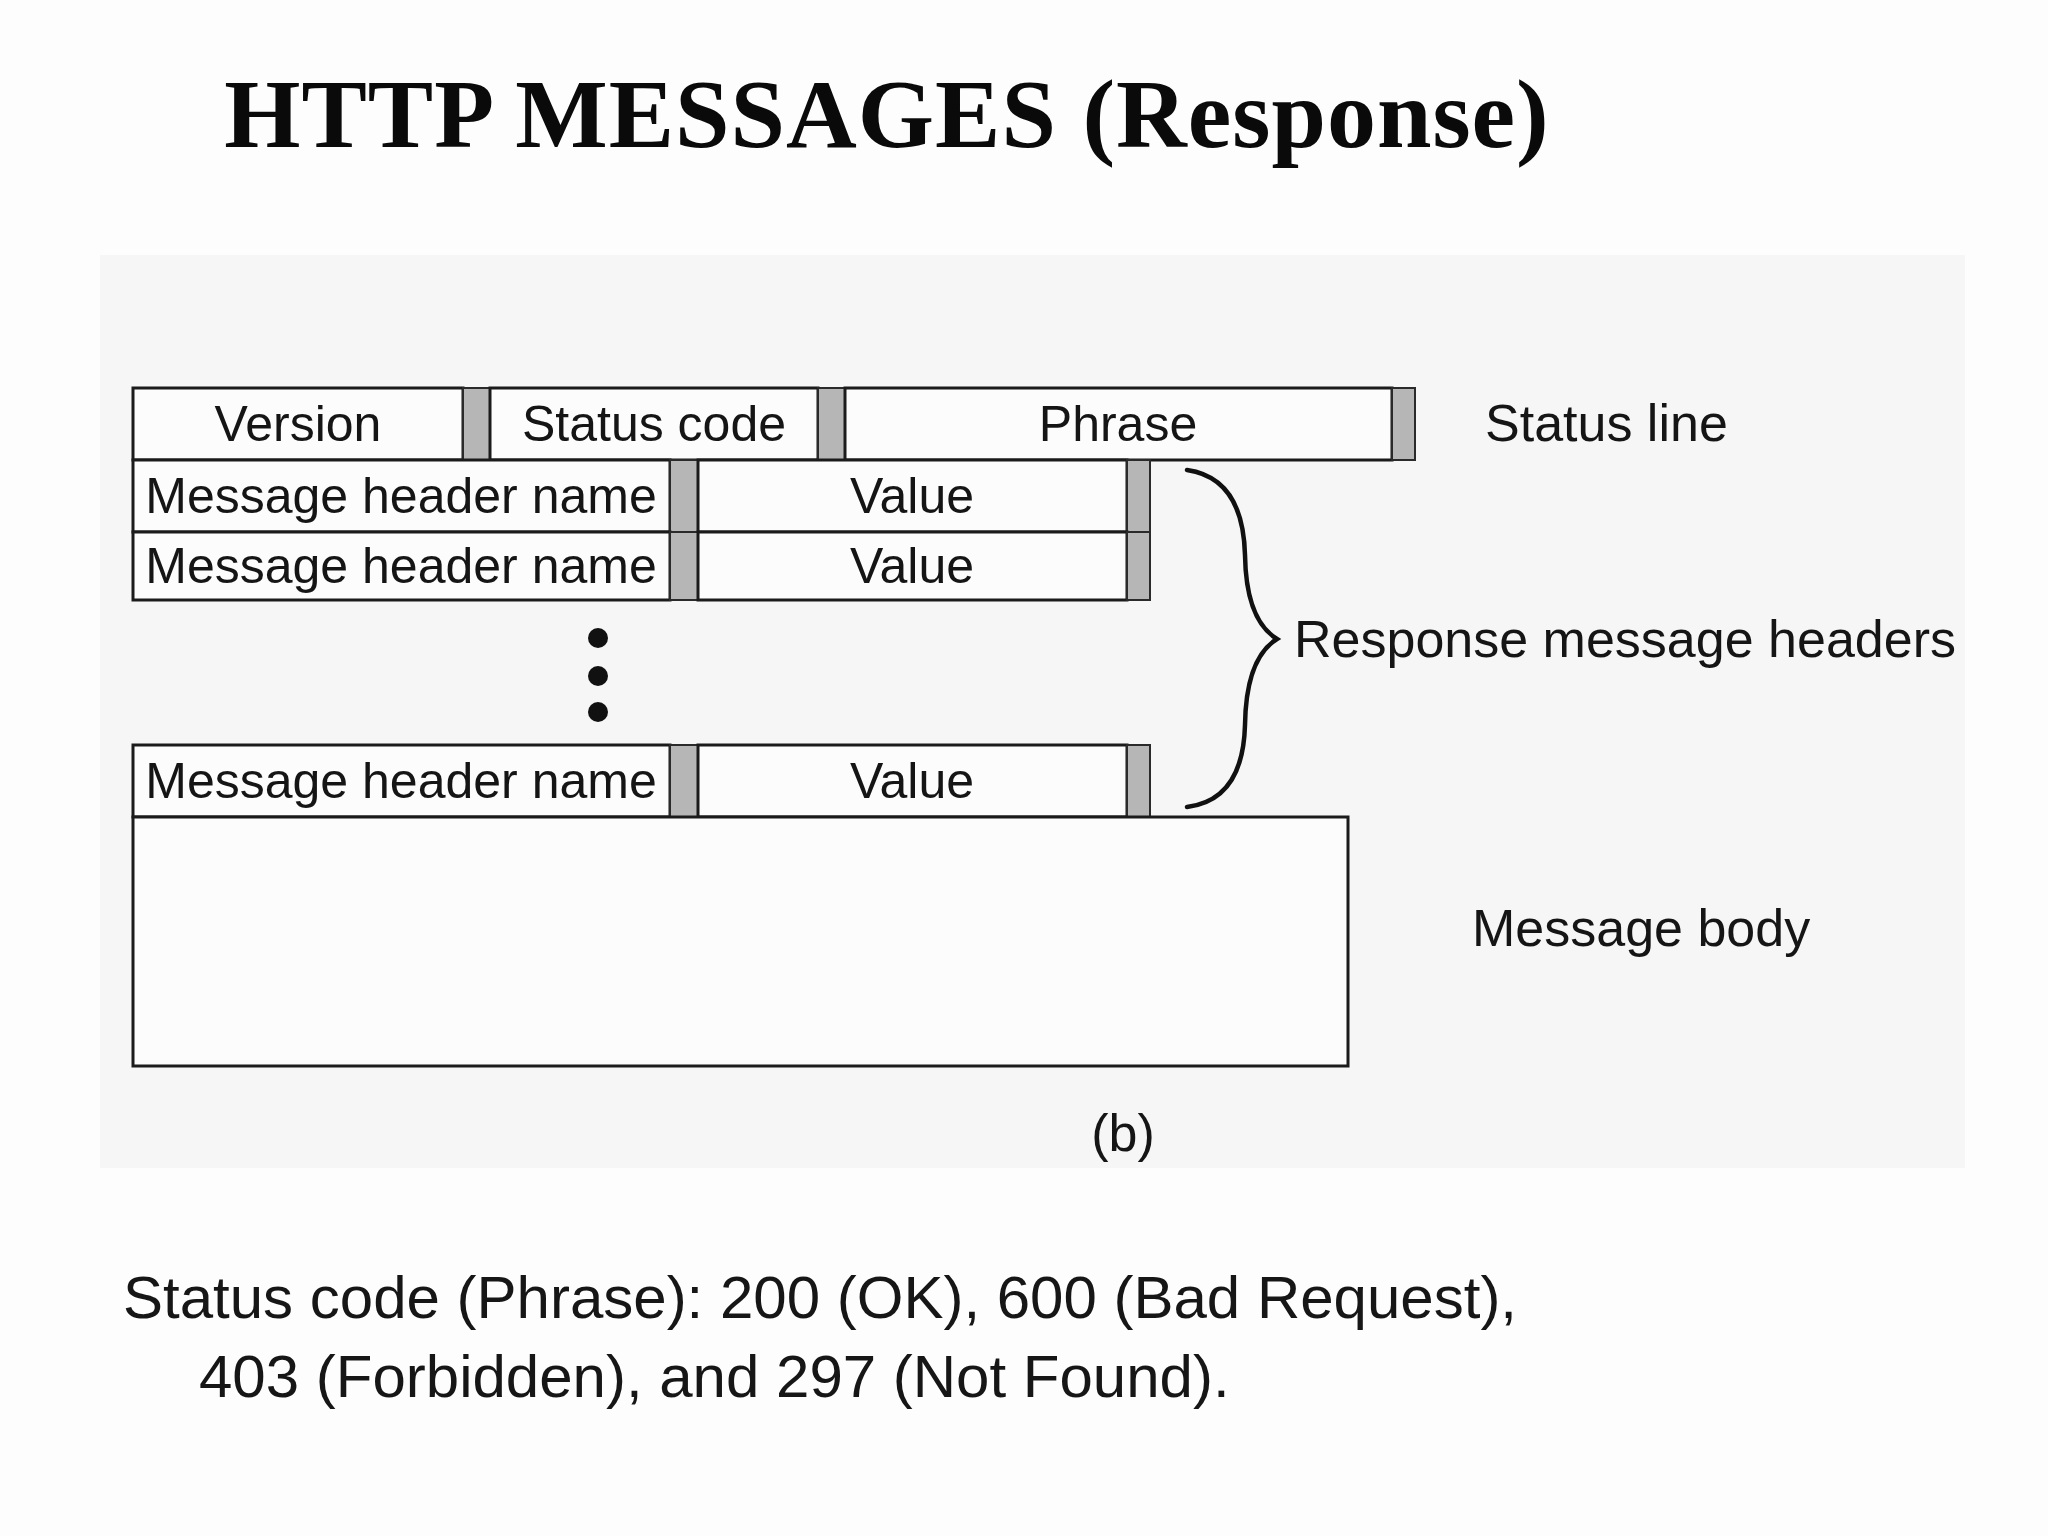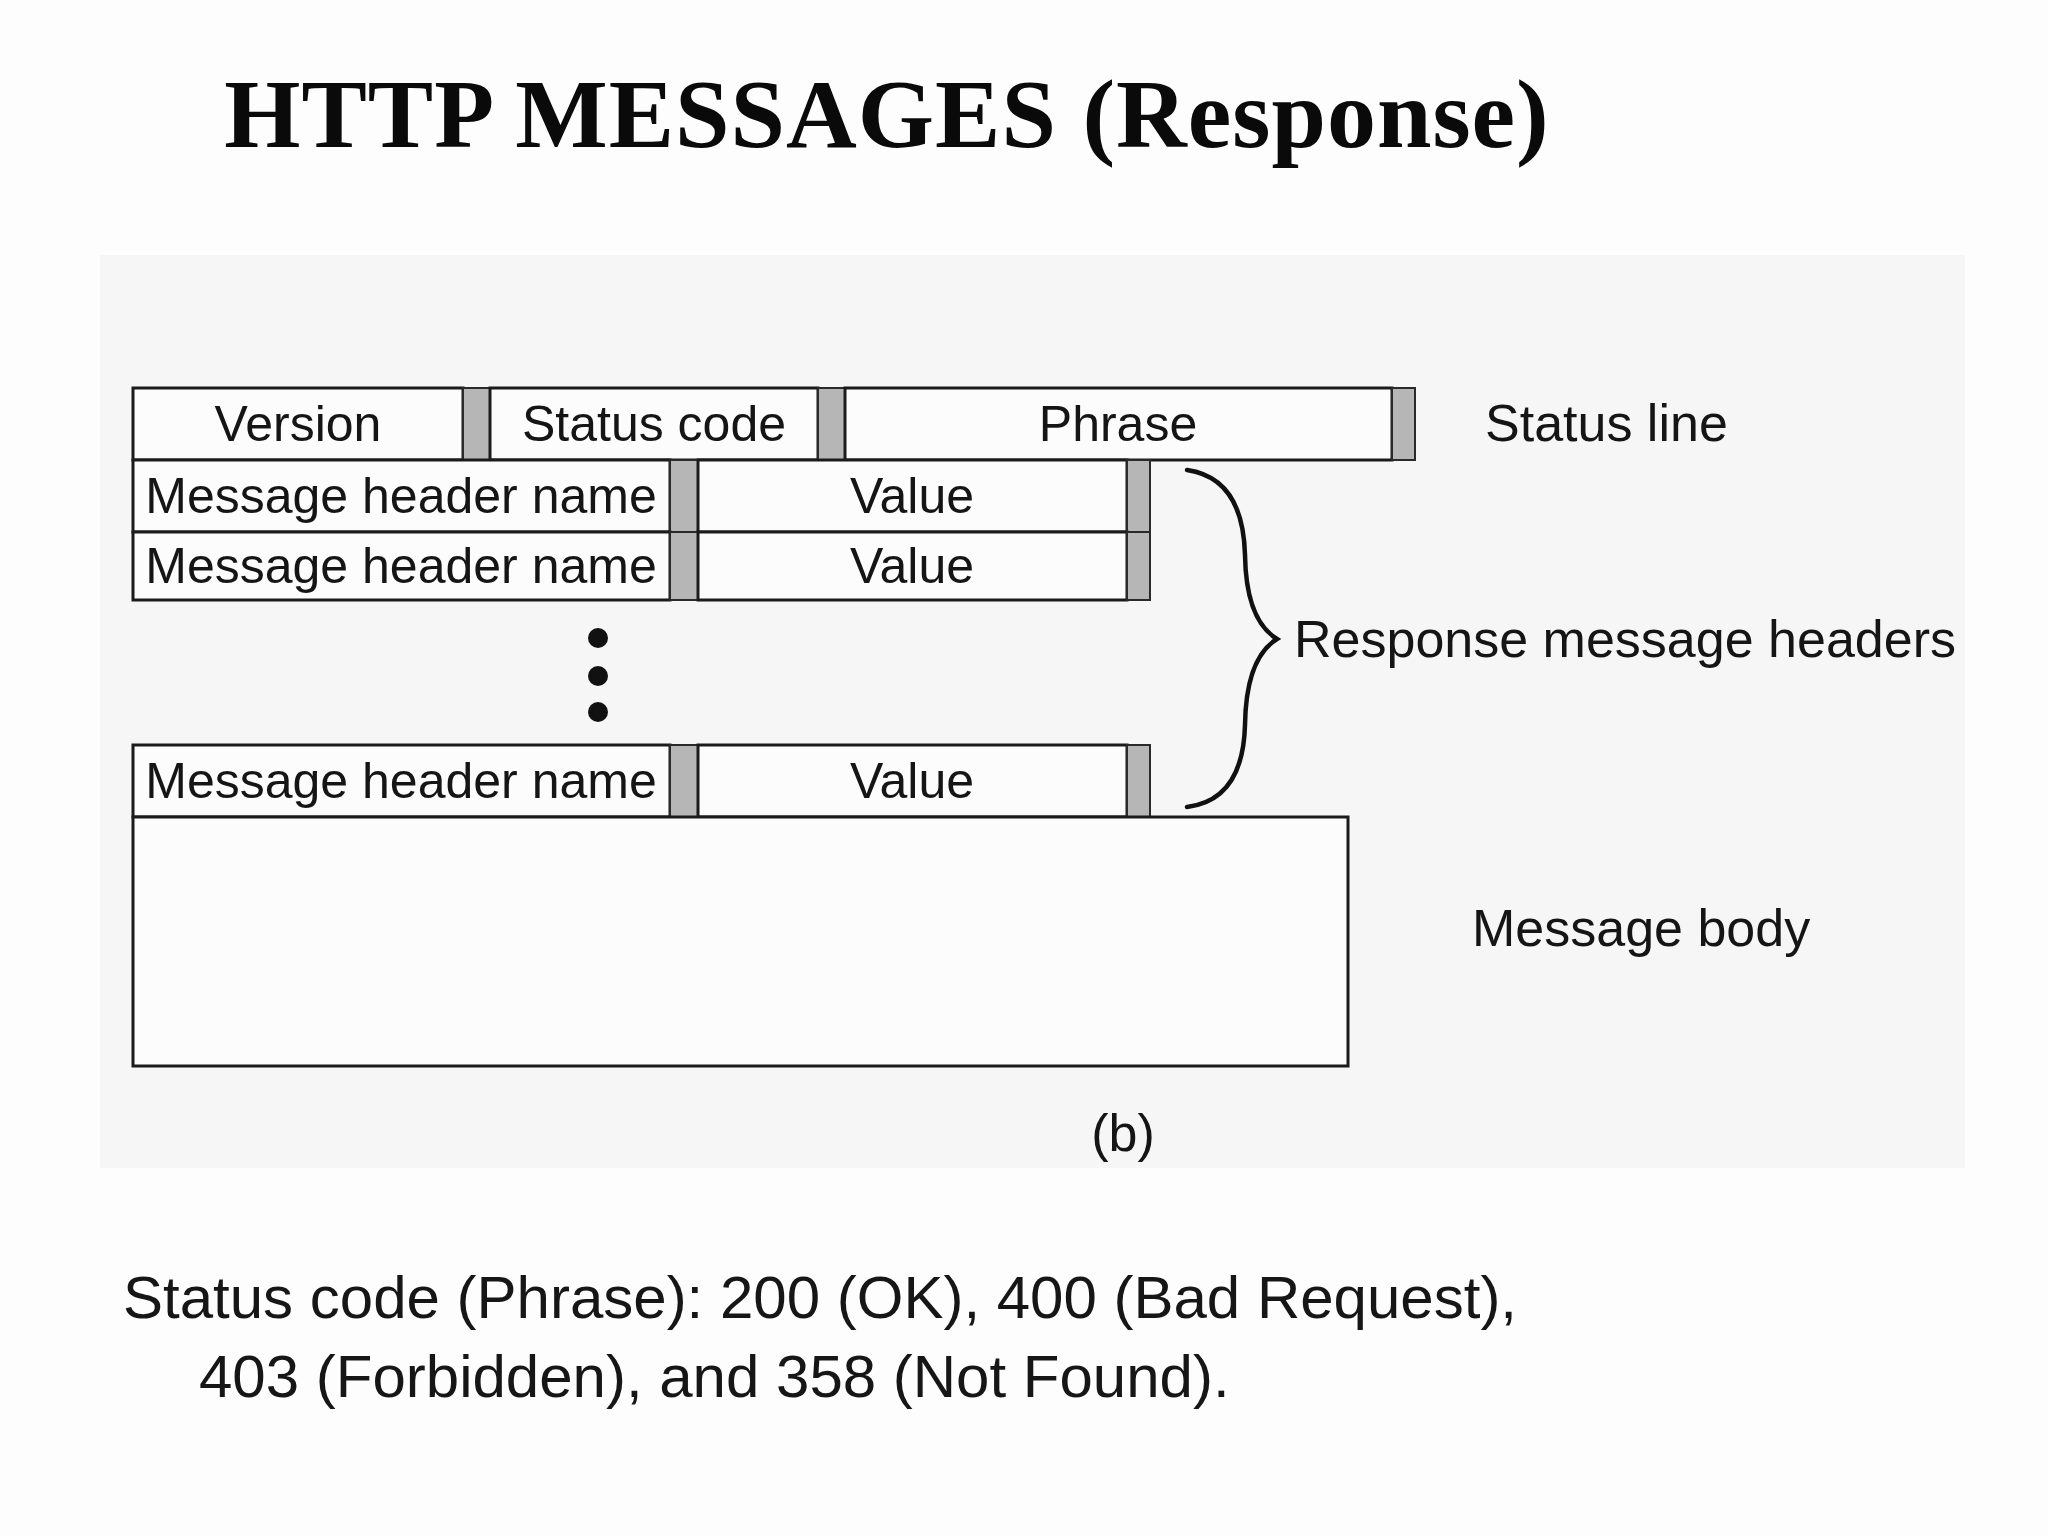--- a/index.html
+++ b/index.html
@@ -88,15 +88,15 @@
   <path d="M 1187 470 Q 1243 478 1245 555 Q 1246 620 1277 639 Q 1246 658 1245 725 Q 1243 800 1187 807" fill="none" stroke="#111" stroke-width="4.5" stroke-linecap="round"></path>
   <text x="1294" y="657" font-size="52">Response message headers</text>
 
   <rect x="133" y="817" width="1215" height="249" fill="#fcfcfc" stroke="#1b1b1b" stroke-width="3"></rect>
   <text x="1472" y="946" font-size="52">Message body</text>
 
   <text x="1123" y="1151" font-size="52" text-anchor="middle">(b)</text>
 </svg>
 
 <div class="footer">
-  <div class="line1">Status code (Phrase): 200 (OK), 400 (Bad Request),</div>
-  <div class="line2">403 (Forbidden), and 358 (Not Found).</div>
+  <div class="line1">Status code (Phrase): 200 (OK), 600 (Bad Request),</div>
+  <div class="line2">403 (Forbidden), and 297 (Not Found).</div>
 </div>
 
 </body></html>

